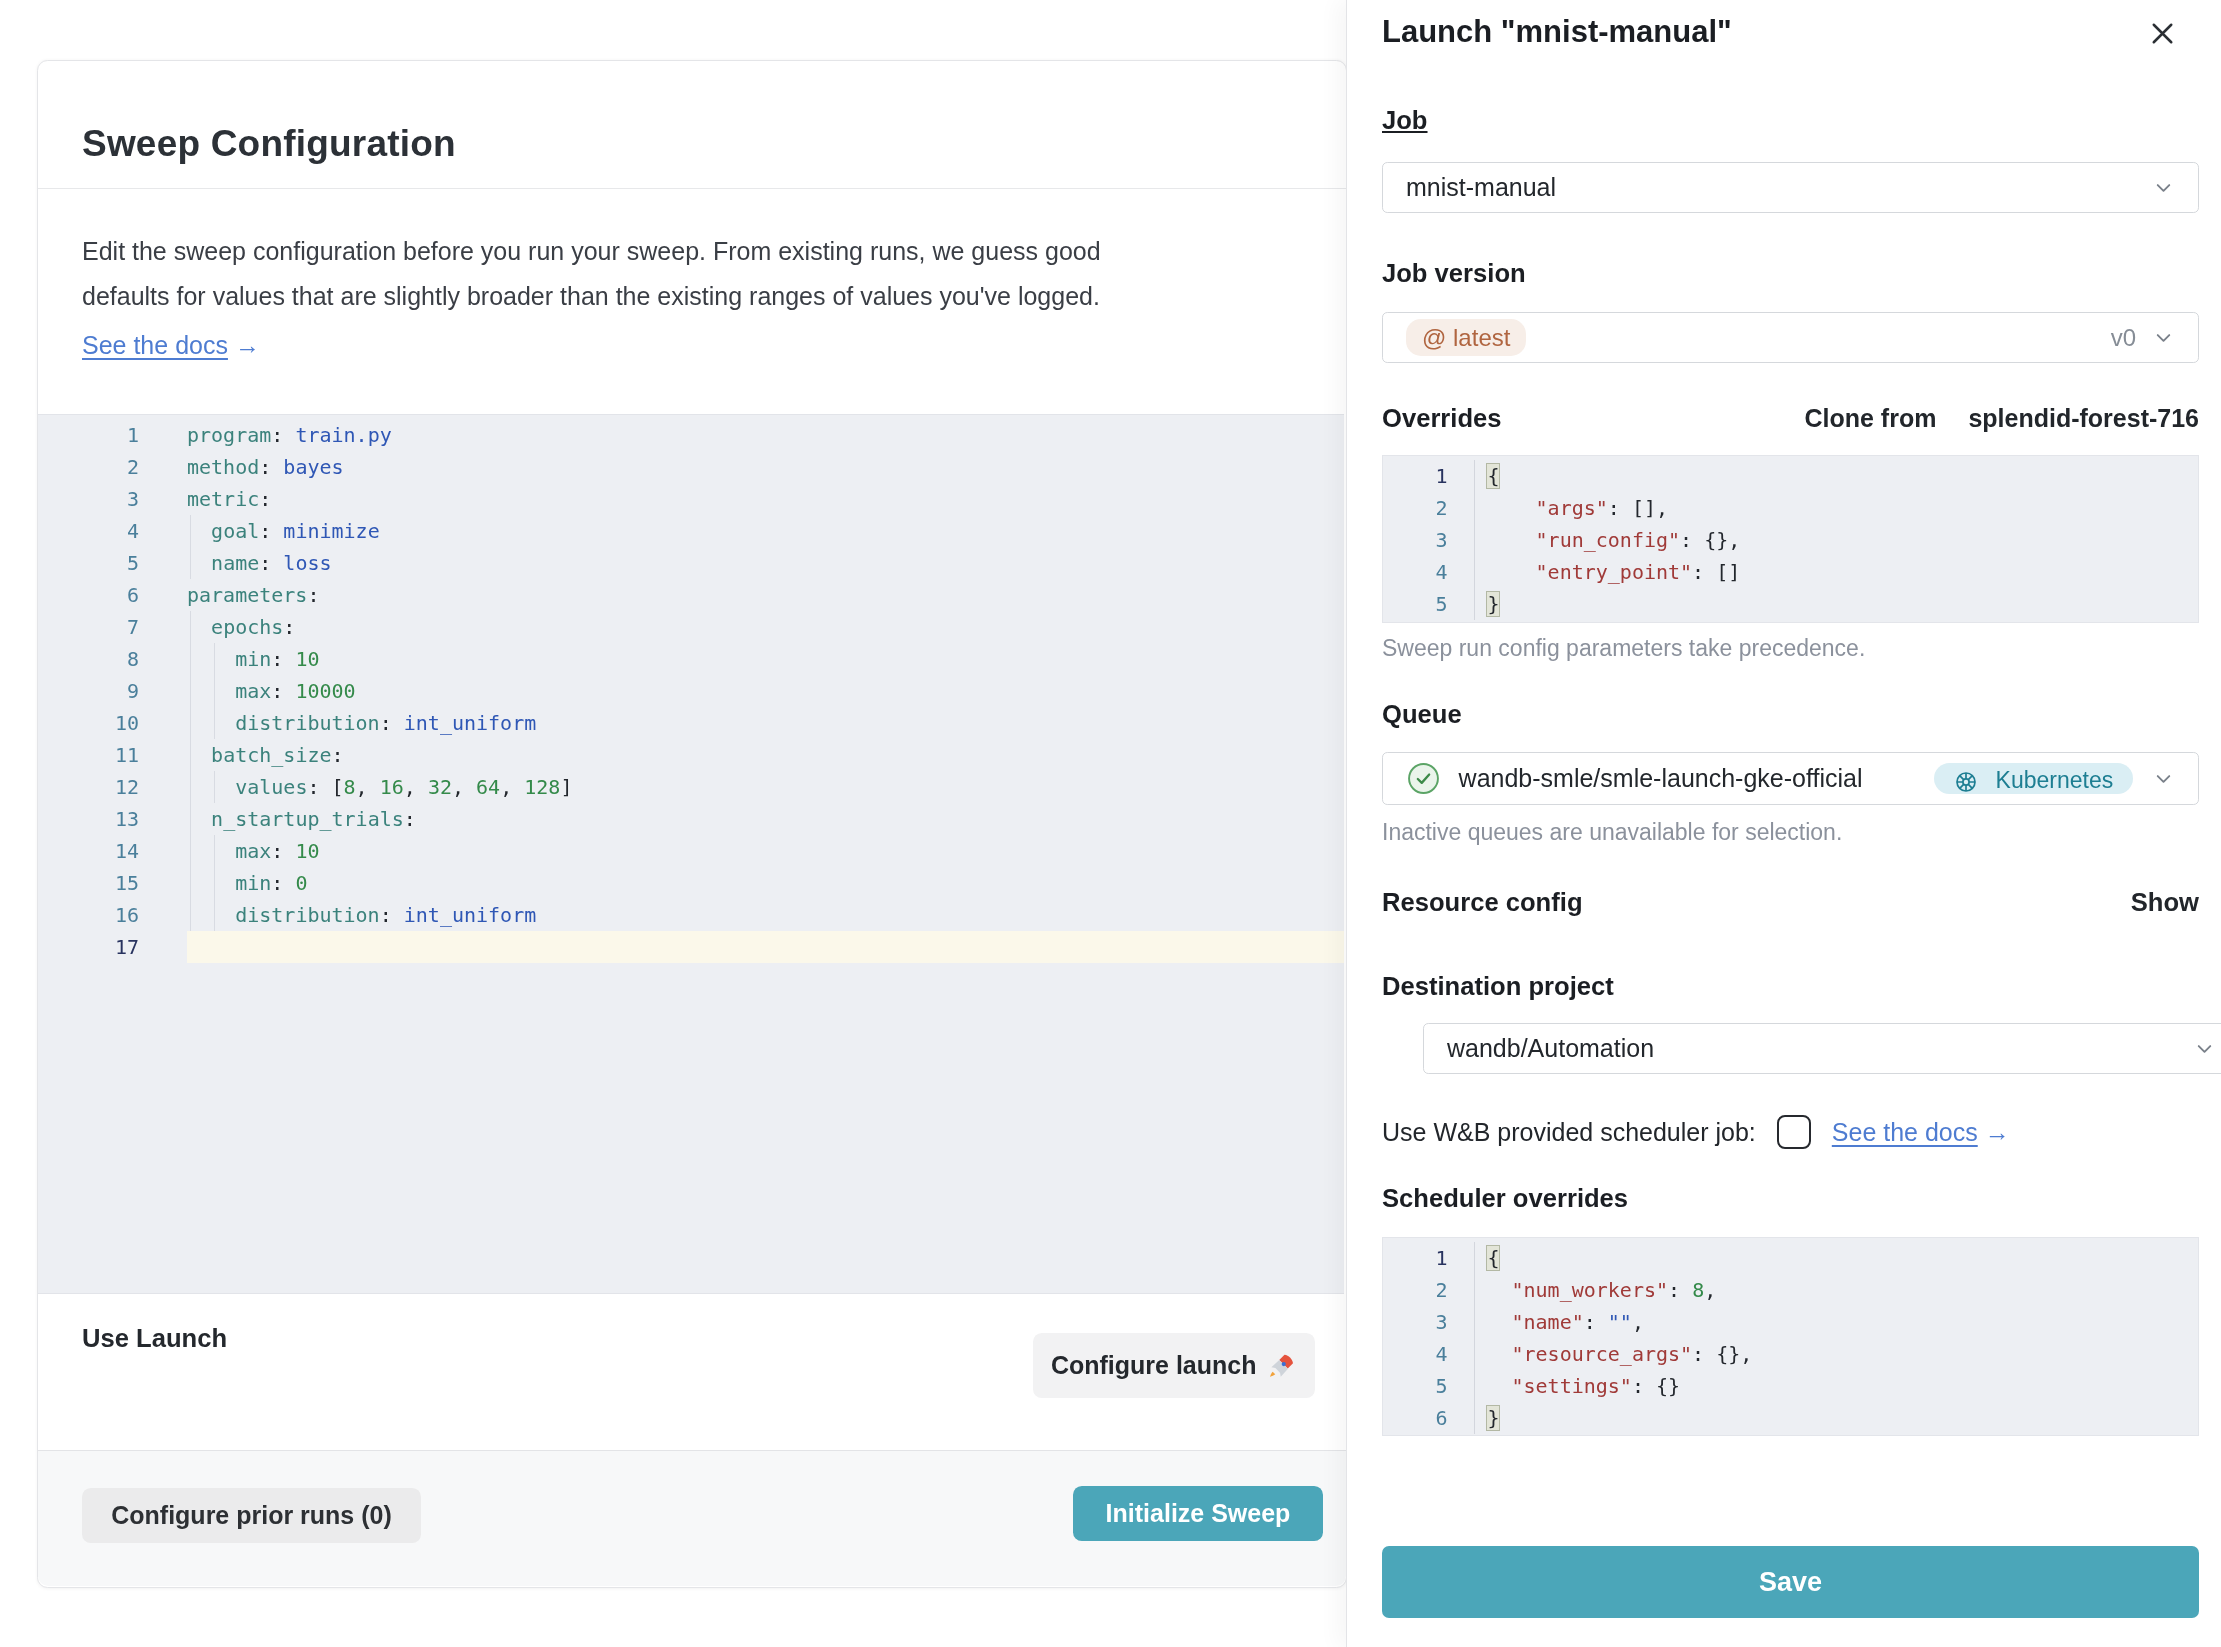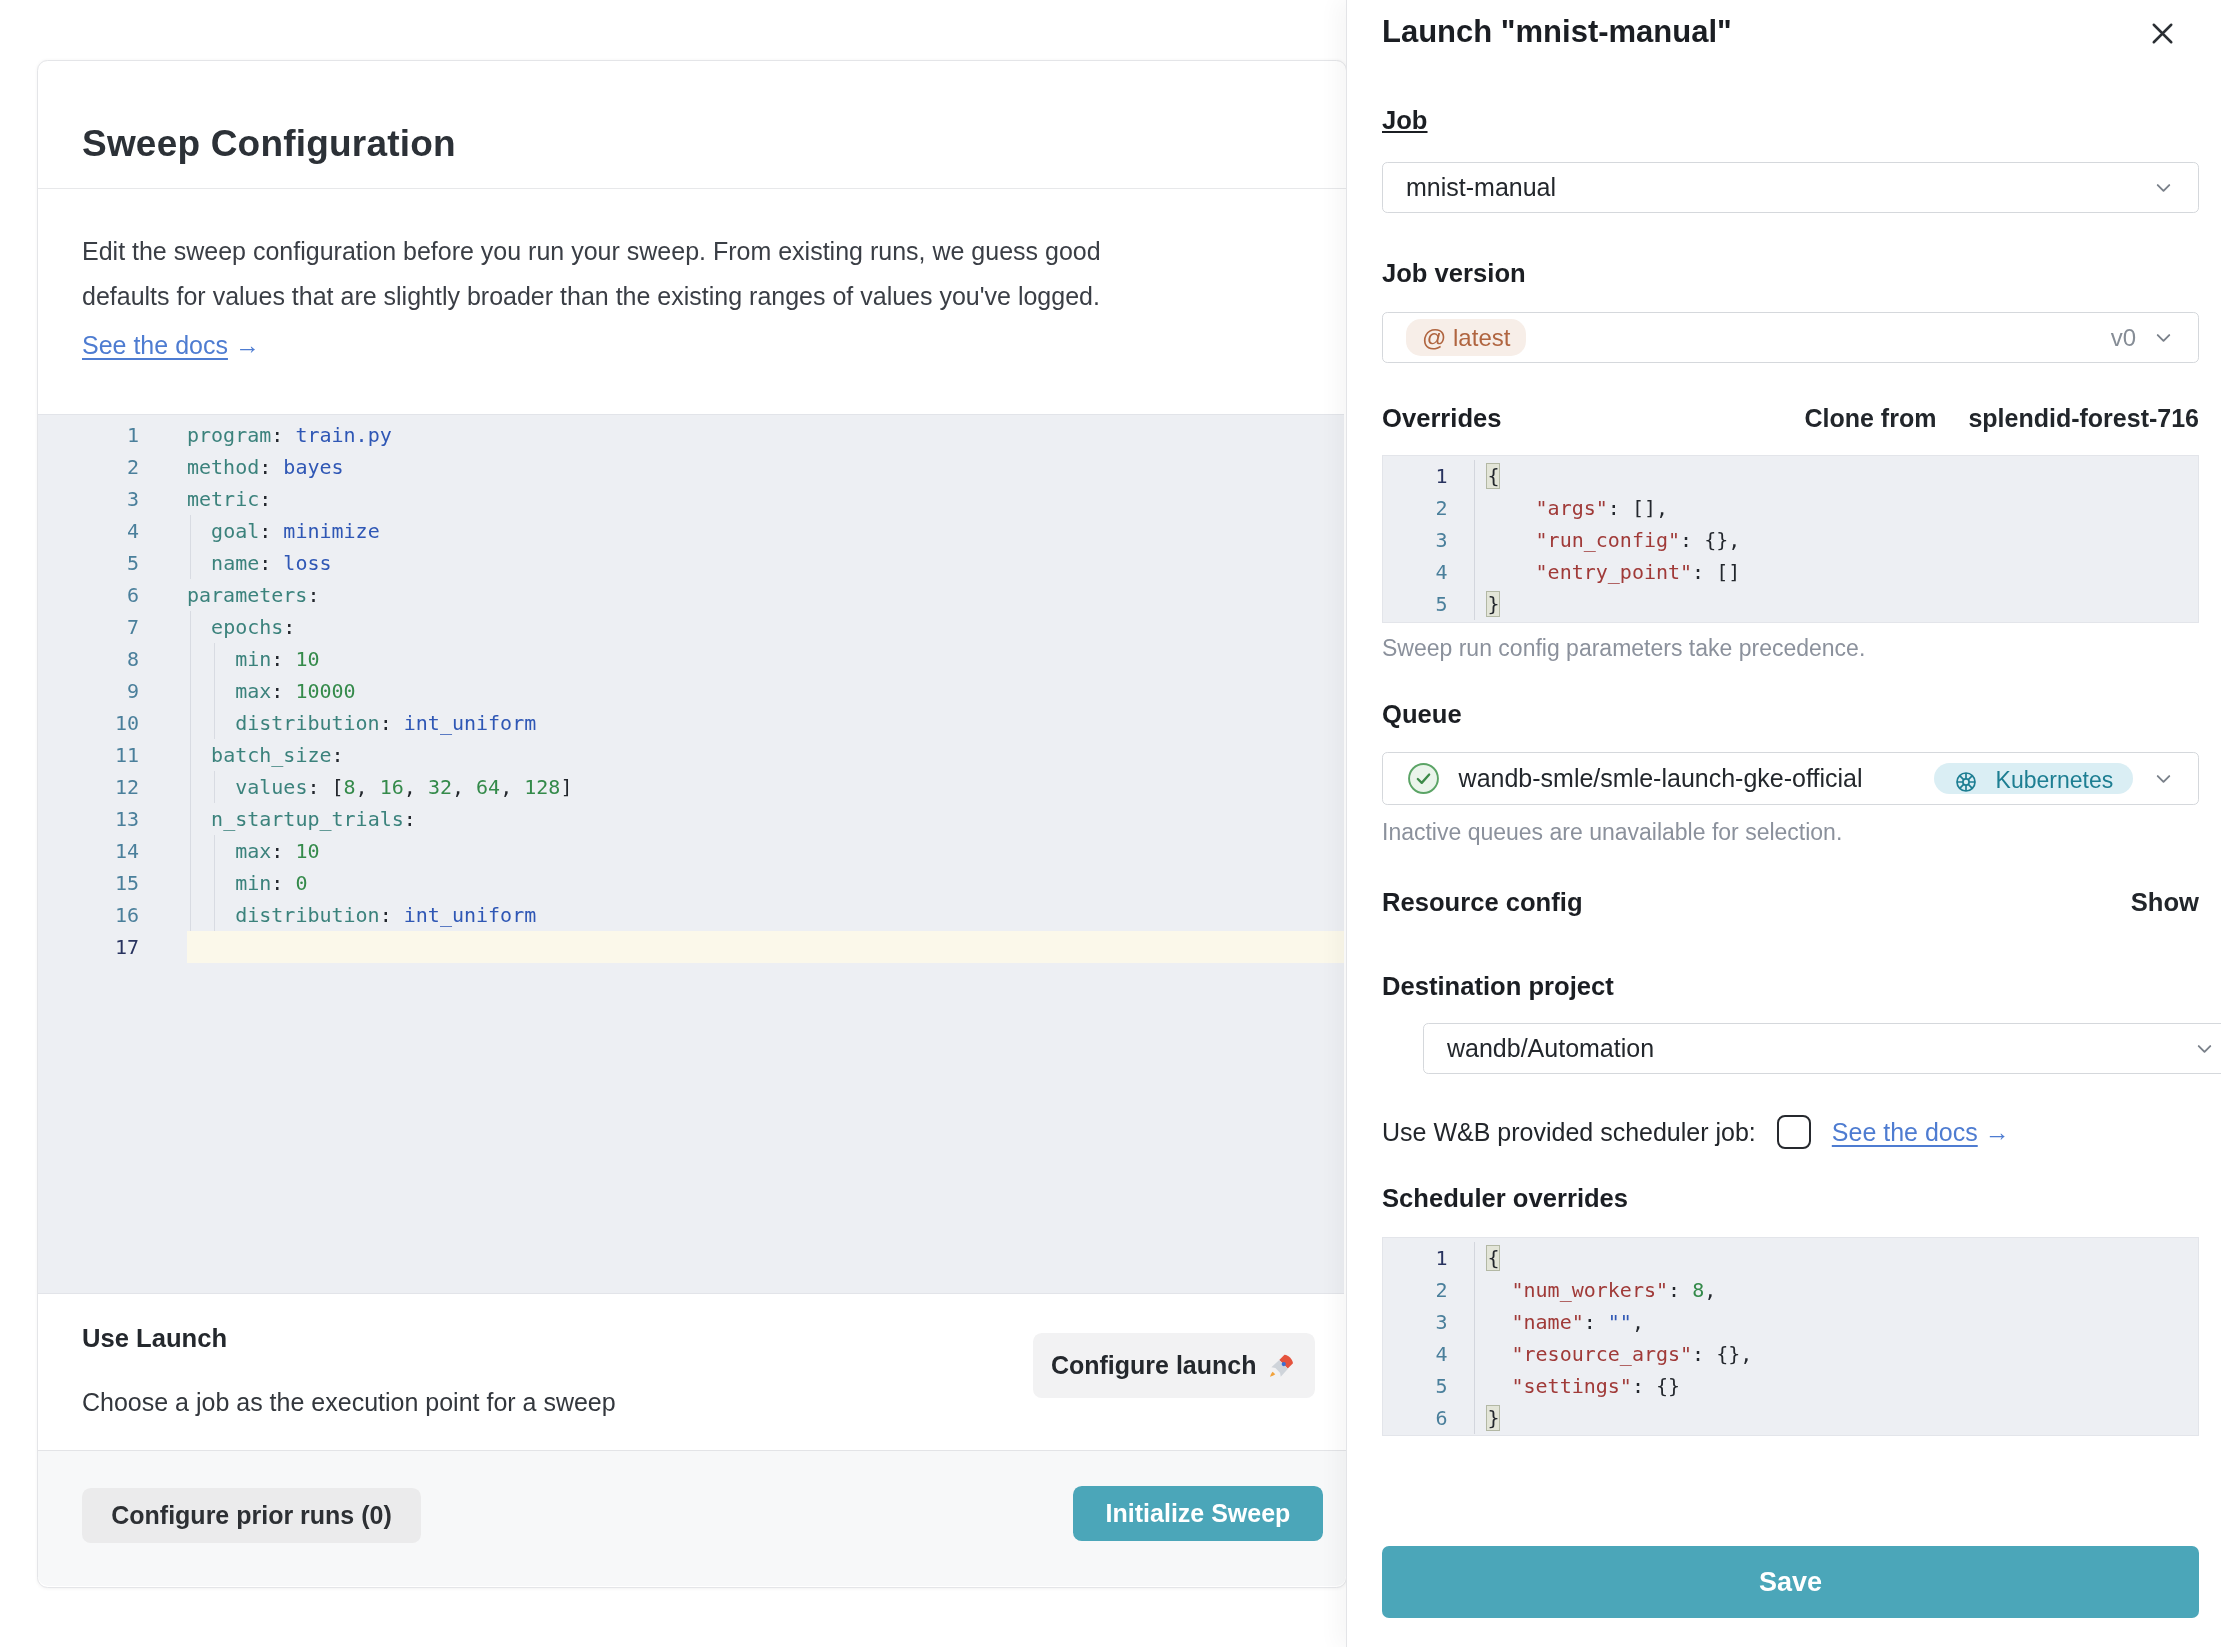--- a/index.html
+++ b/index.html
@@ -162,21 +162,20 @@
           <div class="ed-gut">16</div>
           <div class="ed-code"><span class="guide" style="left: 2.6px;"></span><span class="guide" style="left: 27px;"></span><span class="tk-p">    </span><span class="tk-key">distribution</span><span class="tk-p">: </span><span class="tk-str">int_uniform</span></div>
         </div>
         <div class="ed-row">
           <div class="ed-gut dark">17</div>
           <div class="ed-code active"></div>
         </div>
       </div>
 
     <div class="ul-title">Use Launch</div>
-    <div class="ul-sub">Choose a job as the execution point for a sweep</div>
 
     <button class="btn cfg-launch">
       <span>Configure launch</span>
       <span style="display:flex;">
         <svg width="30" height="30" viewBox="0 0 24 24">
           <path d="M14 3c3.5.5 6 3 6.8 6.8l-4.2 4.2-6.8-6.8z" fill="#e5533d"></path>
           <path d="M9.8 7.2L3.5 13l3.2.6 3.7 3.7.6 3.2 5.8-6.3z" fill="#cfd4da"></path>
           <circle cx="13.4" cy="10.4" r="1.7" fill="#3b6fd4"></circle>
           <path d="M4.5 16.5c-1.4 1.4-1.9 4-1.9 4s2.6-.5 4-1.9z" fill="#f2a33c"></path>
         </svg>

